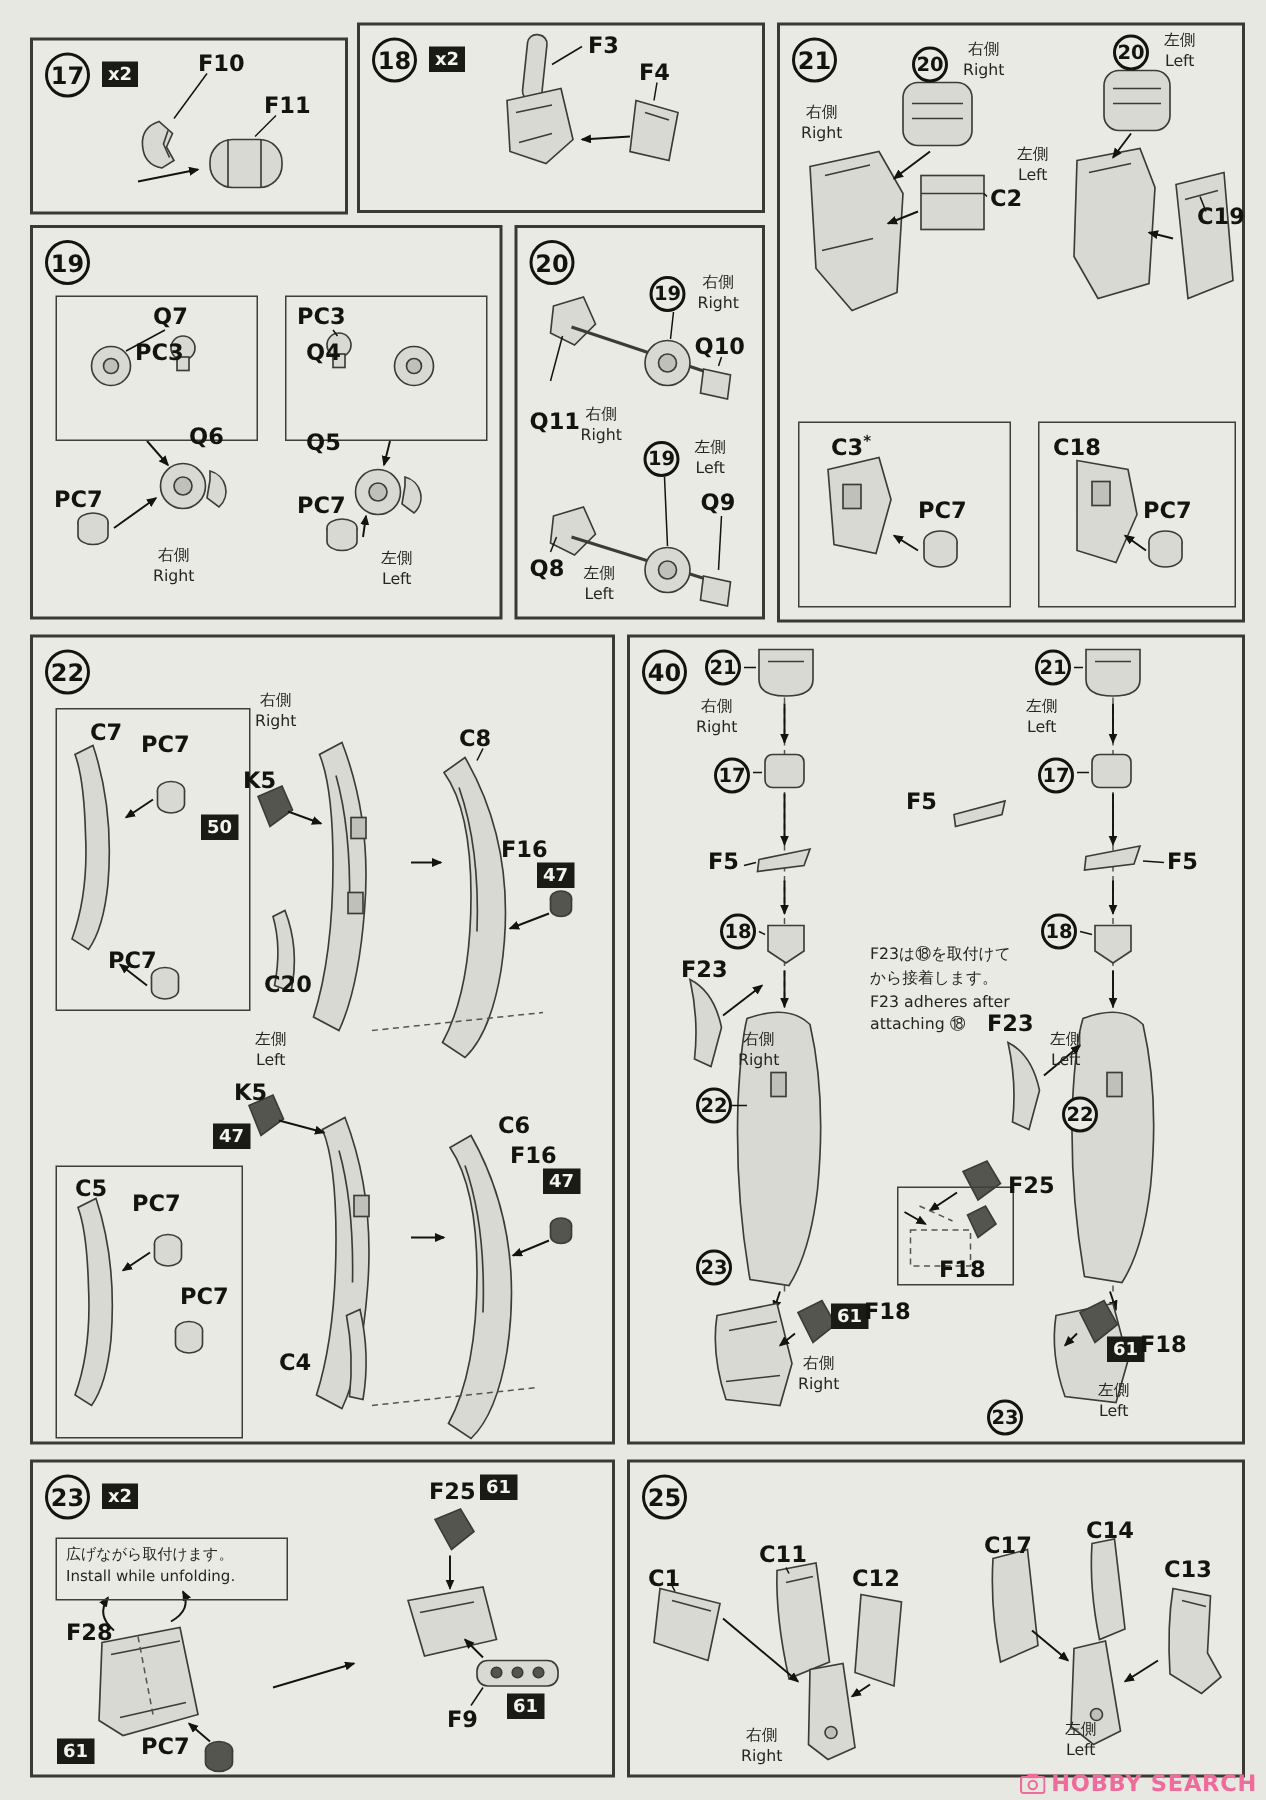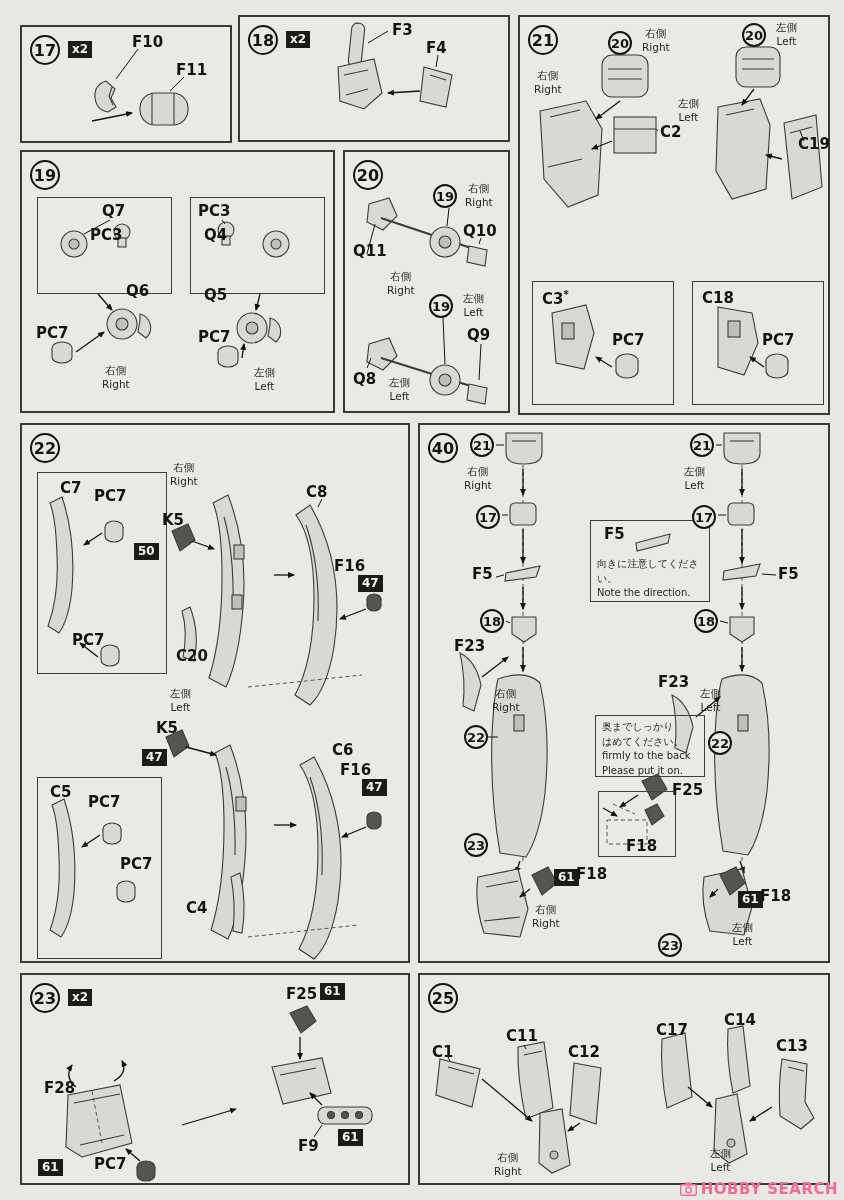--- a/index.html
+++ b/index.html
@@ -119,21 +119,21 @@
   <div class="circ circ-sm" style="left:222px;top:6px">20</div>
   <div class="side" style="left:256px;top:4px">左側
 Left</div>
   <div class="side" style="left:14px;top:52px">右側
 Right</div>
   <div class="side" style="left:158px;top:80px">左側
 Left</div>
   <div class="plabel" style="left:140px;top:106px">C2</div>
   <div class="plabel" style="left:278px;top:118px">C19</div>
   <div class="innerbox" style="left:12px;top:264px;width:142px;height:124px"></div>
-  <div class="plabel" style="left:22px;top:272px"><span>C3</span><span class="sup">*</span></div>
+  <div class="plabel" style="left:34px;top:272px"><span>C3</span><span class="sup">*</span></div>
   <div class="plabel" style="left:92px;top:314px">PC7</div>
   <div class="innerbox" style="left:172px;top:264px;width:132px;height:124px"></div>
   <div class="plabel" style="left:182px;top:272px">C18</div>
   <div class="plabel" style="left:242px;top:314px">PC7</div>
 </section>
 
 <section class="panel" style="left:20px;top:150px;width:315px;height:263px">
   <svg class="draw" width="315" height="263" viewBox="0 0 315 263">
     <circle cx="52" cy="92" r="13"></circle>
         <circle class="hole" cx="52" cy="92" r="5"></circle>
@@ -195,21 +195,21 @@
     <path d="M124,232 l18,4 l-2,16 l-18,-4 z"></path>
     <path class="ldr" d="M98,166 L100,212"></path>
     <path class="ldr" d="M134,228 L136,192"></path>
     <path class="ldr" d="M22,216 L26,206"></path>
   </svg>
   <div class="circ" style="left:8px;top:8px">20</div>
   <div class="circ circ-sm" style="left:88px;top:32px">19</div>
   <div class="side" style="left:120px;top:30px">右側
 Right</div>
   <div class="plabel" style="left:118px;top:70px">Q10</div>
-  <div class="plabel" style="left:8px;top:90px">Q11</div>
+  <div class="plabel" style="left:8px;top:120px">Q11</div>
   <div class="side" style="left:42px;top:118px">右側
 Right</div>
   <div class="circ circ-sm" style="left:84px;top:142px">19</div>
   <div class="side" style="left:118px;top:140px">左側
 Left</div>
   <div class="plabel" style="left:122px;top:174px">Q9</div>
   <div class="plabel" style="left:8px;top:218px">Q8</div>
   <div class="side" style="left:44px;top:224px">左側
 Left</div>
 </section>
@@ -341,37 +341,35 @@
   <div class="circ circ-sm" style="left:50px;top:8px">21</div>
   <div class="side" style="left:44px;top:40px">右側
 Right</div>
   <div class="circ circ-sm" style="left:270px;top:8px">21</div>
   <div class="side" style="left:264px;top:40px">左側
 Left</div>
   <div class="circ circ-sm" style="left:56px;top:80px">17</div>
   <div class="circ circ-sm" style="left:272px;top:80px">17</div>
   <div class="plabel" style="left:52px;top:140px">F5</div>
   <div class="plabel" style="left:358px;top:140px">F5</div>
-  <div class="notebox" style="left:170px;top:95px;width:120px;height:82px;padding-top:36px">向きに注意してください。
-Note the direction.</div>
   <div class="plabel" style="left:184px;top:100px">F5</div>
   <div class="circ circ-sm" style="left:60px;top:184px">18</div>
   <div class="circ circ-sm" style="left:274px;top:184px">18</div>
   <div class="plabel" style="left:34px;top:212px">F23</div>
+  <div class="note" style="left:160px;top:204px">F23は⑱を取付けて
+から接着します。
+F23 adheres after
+attaching ⑱</div>
   <div class="plabel" style="left:238px;top:248px">F23</div>
   <div class="side" style="left:72px;top:262px">右側
 Right</div>
   <div class="side" style="left:280px;top:262px">左側
 Left</div>
   <div class="circ circ-sm" style="left:44px;top:300px">22</div>
   <div class="circ circ-sm" style="left:288px;top:306px">22</div>
-  <div class="notebox" style="left:175px;top:290px;width:110px;height:62px">奥までしっかり
-はめてください。
-firmly to the back
-Please put it on.</div>
   <div class="plabel" style="left:252px;top:356px">F25</div>
   <div class="dashbox" style="left:178px;top:366px;width:78px;height:66px">
     <svg class="draw" width="75" height="63" viewBox="0 0 75 63">
       <path class="dsh" d="M8,28 h40 v24 h-40 z"></path>
       <path class="dsh" d="M14,12 l22,10"></path>
       <path class="ar" marker-end="url(#ah)" d="M4,16 L18,24"></path>
       <path class="dk" d="M46,18 l12,-6 l7,12 l-12,9 z"></path>
     </svg>
   </div>
   <div class="plabel" style="left:206px;top:412px">F18</div>
@@ -404,20 +402,22 @@
     <path class="ln" d="M258,100 l36,-7"></path>
     <rect x="296" y="132" width="54" height="17" rx="7"></rect>
     <circle class="dk" cx="309" cy="140" r="3.5"></circle>
     <circle class="dk" cx="323" cy="140" r="3.5"></circle>
     <circle class="dk" cx="337" cy="140" r="3.5"></circle>
     <path class="ar" marker-end="url(#ah)" d="M300,130 L288,118"></path>
     <path class="ldr" d="M292,162 L300,150"></path>
   </svg>
   <div class="circ" style="left:8px;top:8px">23</div>
   <div class="badge" style="left:46px;top:14px">x2</div>
+  <div class="notebox" style="left:15px;top:50px;width:155px;height:42px">広げながら取付けます。
+Install while unfolding.</div>
   <div class="plabel" style="left:22px;top:104px">F28</div>
   <div class="plabel" style="left:264px;top:10px">F25</div>
   <div class="badge" style="left:298px;top:8px">61</div>
   <div class="plabel" style="left:276px;top:162px">F9</div>
   <div class="badge" style="left:316px;top:154px">61</div>
   <div class="badge" style="left:16px;top:184px">61</div>
   <div class="plabel" style="left:72px;top:180px">PC7</div>
 </section>
 
 <section class="panel" style="left:418px;top:973px;width:412px;height:212px">

